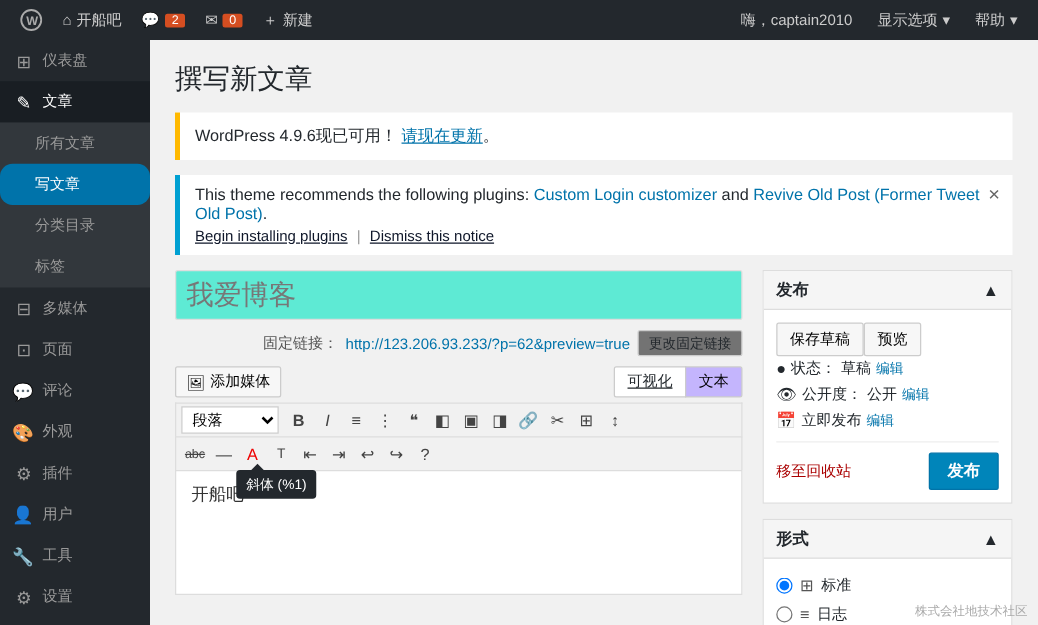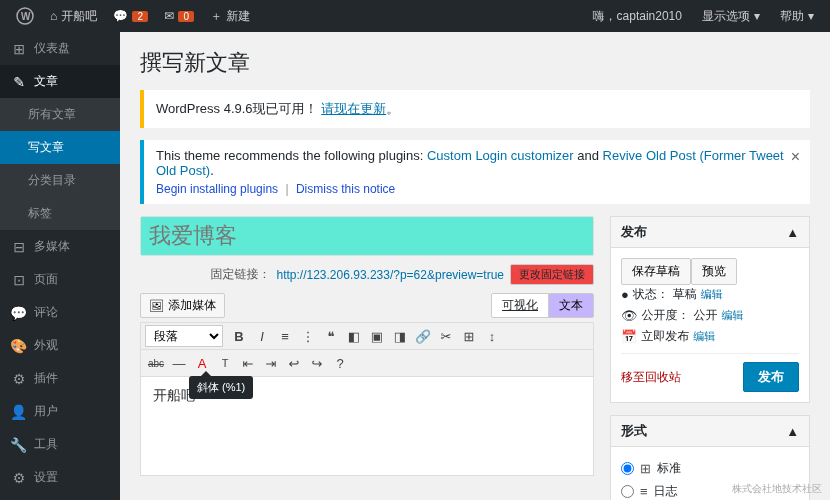--- a/index.html
+++ b/index.html
@@ -42,21 +42,21 @@
       padding: 8px 10px;
       color: #999;
       cursor: pointer;
       font-size: 12px;
       white-space: nowrap;
     }
     .sidebar-item.active { background: #0073aa; color: #fff; }
     .sidebar-item.active-parent { background: #191e23; color: #fff; }
     .sidebar-icon { font-size: 14px; width: 18px; text-align: center; }
     .sidebar-submenu { background: #32373c; }
-    .sidebar-submenu .sidebar-item { padding-left: 28px; font-size: 12px; }
+    .sidebar-submenu .sidebar-item { padding-left: 28px; font-size: 12px; border-radius: 10px; }
     .sidebar-submenu .sidebar-item.active { background: #0073aa; color: #fff; }
 
     
     #main {
       margin-left: 120px;
       margin-top: 32px;
       padding: 16px 20px;
       height: calc(500px - 32px);
       overflow-y: auto;
     }
@@ -81,21 +81,21 @@
       position: relative;
     }
     .notice-close-btn {
       position: absolute;
       top: 8px; right: 10px;
       background: none; border: none;
       font-size: 16px; color: #666; cursor: pointer;
     }
     .notice-plugin a { color: #0073aa; text-decoration: none; }
     .notice-plugin .notice-links { margin-top: 4px; font-size: 12px; }
-    .notice-plugin .notice-links a { color: #1d4ed8; }
+    .notice-plugin .notice-links a { color: #0f172a; text-decoration: underline; }
     .notice-plugin .notice-links span { color: #999; margin: 0 4px; }
 
     
     .content-area { display: flex; gap: 16px; }
     .editor-area { flex: 1; }
     .sidebar-right { width: 200px; flex-shrink: 0; }
 
     
     .editor-title-input {
       width: 100%;
@@ -113,21 +113,21 @@
       display: flex;
       align-items: center;
       gap: 6px;
       margin-bottom: 8px;
       font-size: 12px;
       color: #555;
       justify-content: flex-end;
     }
     .permalink-row a { color: #0073aa; text-decoration: none; font-size: 12px; }
     .btn-small {
-      background: #ef4444;
+      background: #737373;
       border: 1px solid #ccc;
       padding: 2px 8px;
       font-size: 11px;
       cursor: pointer;
       border-radius: 2px;
       color: #23282d;
     }
 
     
     .editor-toolbar-top {

